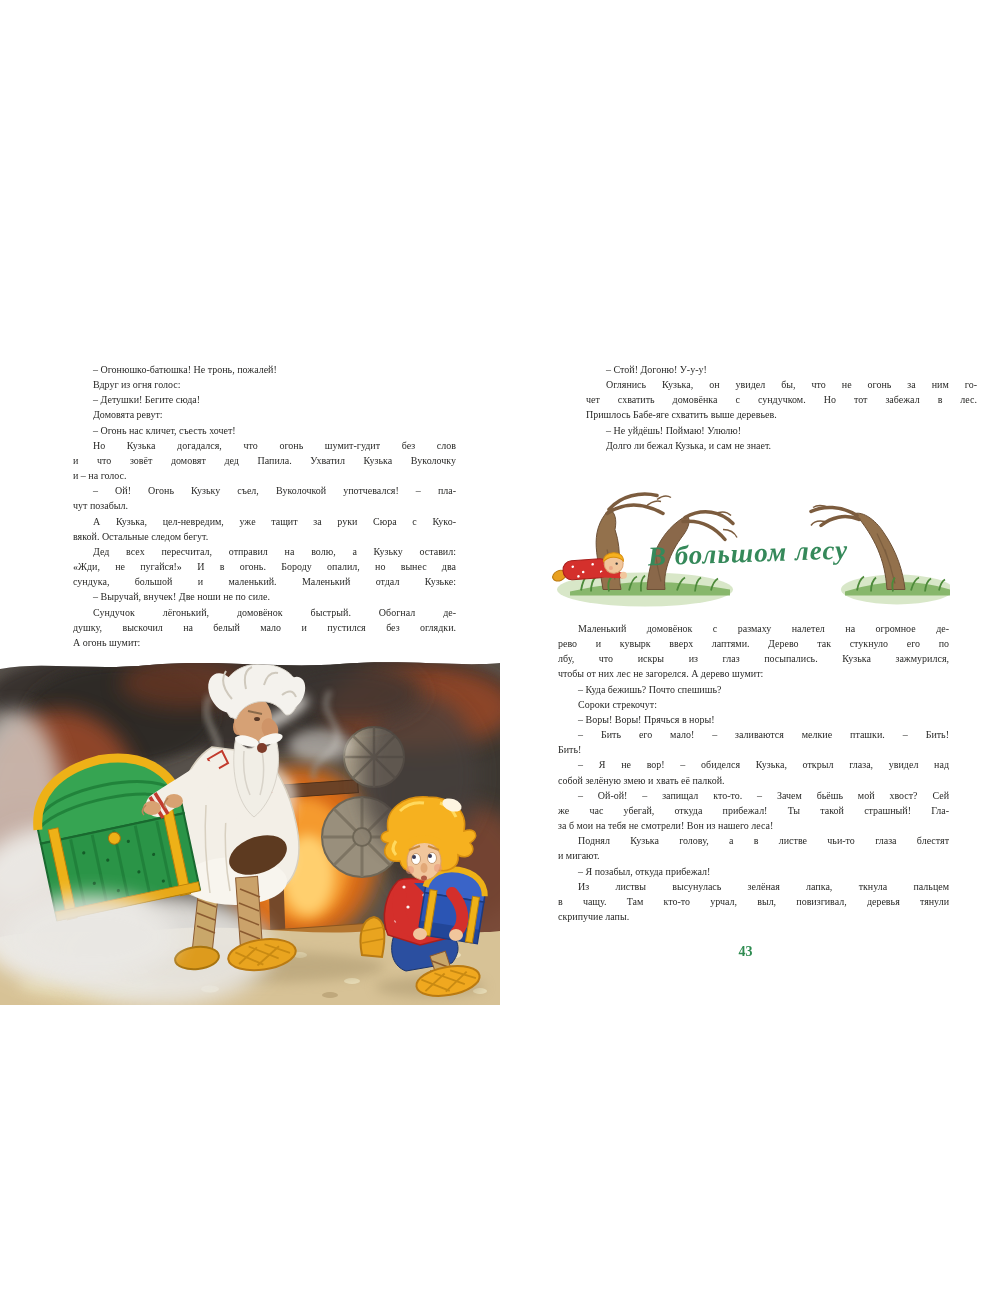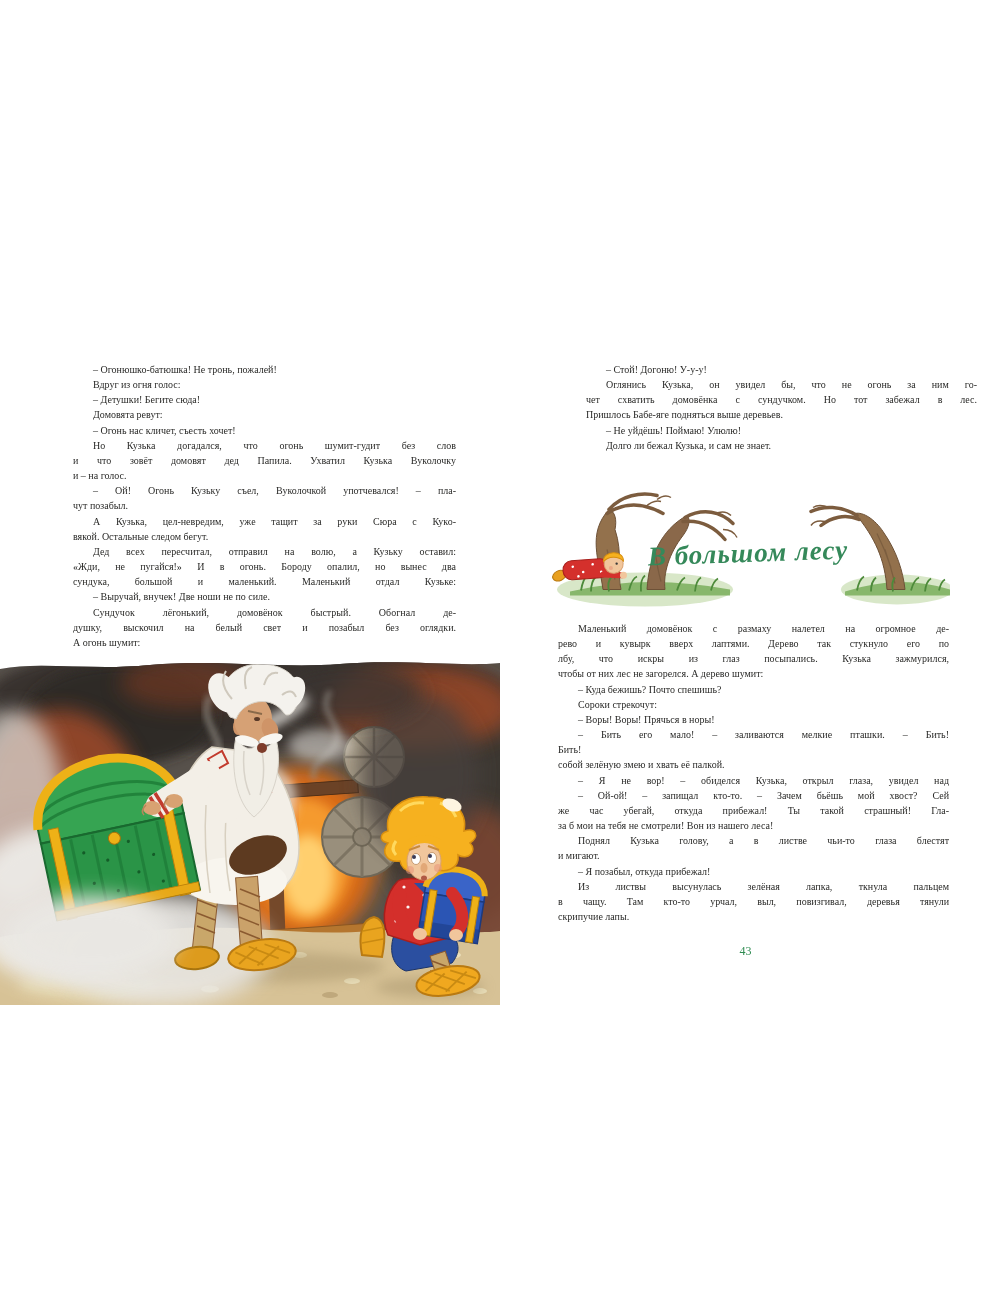--- a/index.html
+++ b/index.html
@@ -13,21 +13,21 @@
   .right-top{left:578px;top:362px;width:391px;}
   .right-body{left:550px;top:621px;width:391px;}
   .plate{position:absolute;left:0;top:655px;width:500px;height:350px;margin:0;}
   .plate svg{display:block;width:100%;height:100%;}
   .chapter-header{position:absolute;left:545px;top:488px;width:405px;height:125px;}
   .chapter-header svg{position:absolute;inset:0;width:100%;height:100%;}
   .chapter-title{position:absolute;left:50%;top:50px;transform:translateX(-50%) rotate(-2deg);
                  margin:0;font-size:27px;font-weight:600;font-style:italic;letter-spacing:1px;
                  color:var(--title-green,#35895a);white-space:nowrap;font-family:"Liberation Serif",serif;}
   .page-number{position:absolute;left:550px;top:944px;width:391px;text-align:center;
-               font-size:12px;font-weight:400;color:var(--page-number-green,#2e8b50);}
+               font-size:14px;font-weight:700;color:var(--page-number-green,#2e8b50);}
 </style>
 </head>
 <body>
 
 <div class="canvas">
 
   <section>
     <div class="textblock left-text">
         <div class="ln ind">– Огонюшко-батюшка! Не тронь, пожалей!</div>
         <div class="ln ind">Вдруг из огня голос:</div>
@@ -39,21 +39,21 @@
         <div class="ln">и – на голос.</div>
         <div class="ln ind jst">– Ой! Огонь Кузьку съел, Вуколочкой употчевался! – пла-</div>
         <div class="ln">чут позабыл.</div>
         <div class="ln ind jst">А Кузька, цел-невредим, уже тащит за руки Сюра с Куко-</div>
         <div class="ln">вякой. Остальные следом бегут.</div>
         <div class="ln ind jst">Дед всех пересчитал, отправил на волю, а Кузьку оставил:</div>
         <div class="ln jst">«Жди, не пугайся!» И в огонь. Бороду опалил, но вынес два</div>
         <div class="ln jst">сундука, большой и маленький. Маленький отдал Кузьке:</div>
         <div class="ln ind">– Выручай, внучек! Две ноши не по силе.</div>
         <div class="ln ind jst">Сундучок лёгонький, домовёнок быстрый. Обогнал де-</div>
-        <div class="ln jst">душку, выскочил на белый свет и позабыл без оглядки.</div>
+        <div class="ln jst">душку, выскочил на белый мало и пустился без оглядки.</div>
         <div class="ln">А огонь шумит:</div>
       </div>
 
     <figure class="plate">
       <svg viewBox="0 0 500 350" aria-hidden="true">
         <defs>
           <filter id="b3" x="-40%" y="-40%" width="180%" height="180%">
               <feGaussianBlur stdDeviation="3"></feGaussianBlur>
             </filter>
           <filter id="b6" x="-40%" y="-40%" width="180%" height="180%">
@@ -260,21 +260,21 @@
         </g>
       </svg>
     </figure>
   </section>
 
   <section>
     <div class="textblock right-top">
         <div class="ln ind">– Стой! Догоню! У-у-у!</div>
         <div class="ln ind jst">Оглянись Кузька, он увидел бы, что не огонь за ним го-</div>
         <div class="ln jst">чет схватить домовёнка с сундучком. Но тот забежал в лес.</div>
-        <div class="ln">Пришлось Бабе-яге подняться выше деревьев.</div>
+        <div class="ln">Пришлось Бабе-яге схватить выше деревьев.</div>
         <div class="ln ind">– Не уйдёшь! Поймаю! Улюлю!</div>
         <div class="ln ind">Долго ли бежал Кузька, и сам не знает.</div>
       </div>
 
     <div class="chapter-header">
       <svg viewBox="0 0 405 122" aria-hidden="true">
 
         <g>
           <ellipse cx="100" cy="100" rx="88" ry="17" fill="#b8d49a" opacity=".55"></ellipse>
           <path d="M25,102 Q100,84 185,100 L185,106 L25,106 Z" fill="#7aae5c" opacity=".85"></path>
@@ -326,22 +326,22 @@
     <div class="textblock right-body">
         <div class="ln ind jst">Маленький домовёнок с размаху налетел на огромное де-</div>
         <div class="ln jst">рево и кувырк вверх лаптями. Дерево так стукнуло его по</div>
         <div class="ln jst">лбу, что искры из глаз посыпались. Кузька зажмурился,</div>
         <div class="ln">чтобы от них лес не загорелся. А дерево шумит:</div>
         <div class="ln ind">– Куда бежишь? Почто спешишь?</div>
         <div class="ln ind">Сороки стрекочут:</div>
         <div class="ln ind">– Воры! Воры! Прячься в норы!</div>
         <div class="ln ind jst">– Бить его мало! – заливаются мелкие пташки. – Бить!</div>
         <div class="ln">Бить!</div>
+        <div class="ln ind jst">– Я не вор! – обиделся Кузька, открыл глаза, увидел над</div>
         <div class="ln">собой зелёную змею и хвать её палкой.</div>
-        <div class="ln ind jst">– Я не вор! – обиделся Кузька, открыл глаза, увидел над</div>
         <div class="ln ind jst">– Ой-ой! – запищал кто-то. – Зачем бьёшь мой хвост? Сей</div>
         <div class="ln jst">же час убегай, откуда прибежал! Ты такой страшный! Гла-</div>
         <div class="ln">за б мои на тебя не смотрели! Вон из нашего леса!</div>
         <div class="ln ind jst">Поднял Кузька голову, а в листве чьи-то глаза блестят</div>
         <div class="ln">и мигают.</div>
         <div class="ln ind">– Я позабыл, откуда прибежал!</div>
         <div class="ln ind jst">Из листвы высунулась зелёная лапка, ткнула пальцем</div>
         <div class="ln jst">в чащу. Там кто-то урчал, выл, повизгивал, деревья тянули</div>
         <div class="ln">скрипучие лапы.</div>
       </div>

